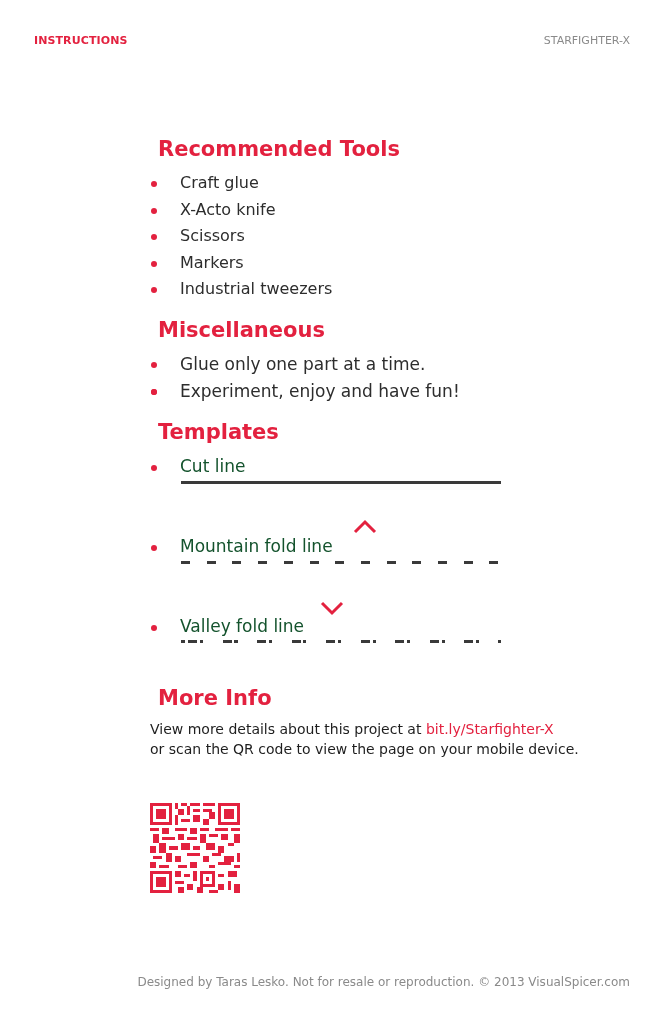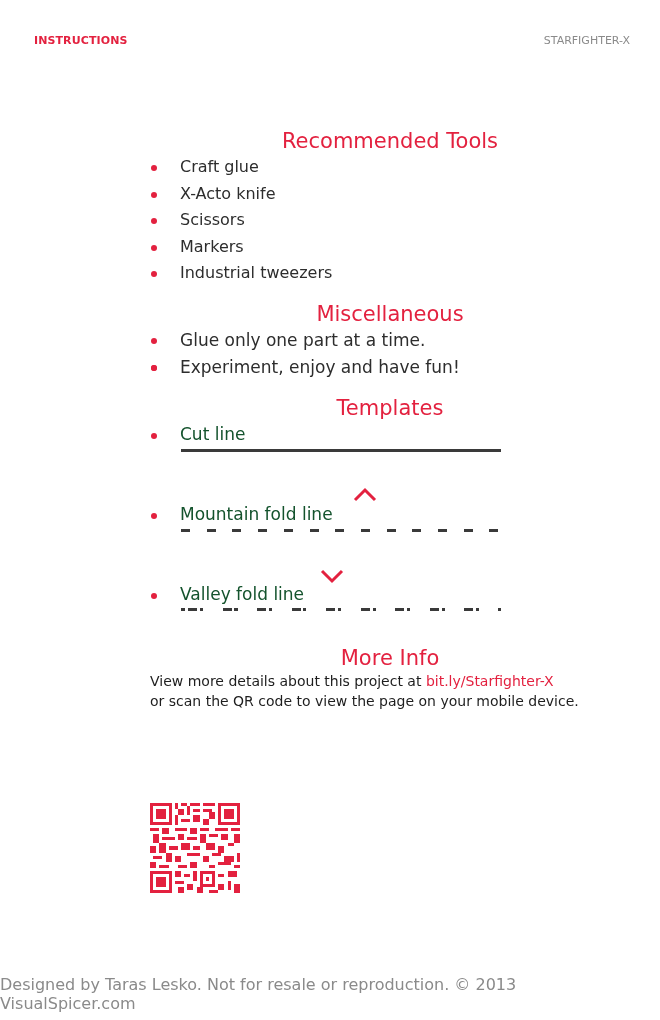--- a/index.html
+++ b/index.html
@@ -2,42 +2,42 @@
 <html><head>
 <meta charset="utf-8">
 <style>
   html, body { margin: 0; padding: 0; background: #ffffff; }
   body { width: 660px; height: 1020px; position: relative; overflow: hidden;
          font-family: "DejaVu Sans", sans-serif; color: #2a2a2a; }
   .hdr-left { position: absolute; left: 34px; top: 34px; font-size: 11px; font-weight: bold;
               color: #e3213f; letter-spacing: 0.1px; }
   .hdr-right { position: absolute; right: 30px; top: 34px; font-size: 11px; color: #8a8a8a; }
   .content { position: absolute; left: 150px; top: 128px; width: 480px; }
-  .sec-title { font-size: 21px; font-weight: normal; color: #e3213f; margin: 0; line-height: 26px; text-align: center; }
+  .sec-title { font-size: 21px; font-weight: bold; color: #e3213f; margin: 8px; line-height: 26px; }
   ul.list { list-style: none; margin: 0; padding: 0; }
   ul.list li { position: relative; padding-left: 30px; font-size: 16px; line-height: 26.5px; color: #2d2d2d; }
   .bullet { position: absolute; left: 1px; top: 11px; width: 6px; height: 6px; border-radius: 50%; background: #e3213f; }
   ul.misc li { font-size: 17px; line-height: 27px; }
   .sec { margin-bottom: 14px; }
   .tmpl-item { position: relative; padding-left: 30px; height: 80px; font-size: 17px; color: #14532d; }
   .tmpl-item .bullet { top: 12px; }
   .tmpl-label { display: inline-block; line-height: 26px; }
   .line { position: absolute; left: 31px; width: 320px; height: 3px; }
   .cut { top: 28px; background: #3a3a3a; }
   .mountain { top: 28px; height: 3px;
     background: repeating-linear-gradient(90deg, #3a3a3a 0 9px, transparent 9px 25.7px); }
   .valley { top: 27px; height: 3px;
     background:
       repeating-linear-gradient(90deg, transparent 0 7px, #3a3a3a 7px 16px, transparent 16px 19px, #3a3a3a 19px 22px, transparent 22px 34.5px); }
   .valley-start { position: absolute; left: 31px; top: 27px; width: 4px; height: 3px; background: #3a3a3a; }
   .chev { position: absolute; width: 24px; height: 16px; }
   .more-text { font-size: 14px; line-height: 20px; color: #1e1e1e; }
   .link { color: #e3213f; }
   .qr { position: absolute; left: 150px; top: 803px; width: 90px; height: 90px; }
-  .footer { position: absolute; right: 30px; top: 975px; font-size: 16px; color: #8a8a8a; }
+  .footer { position: absolute; right: 30px; top: 975px; font-size: 12px; color: #8a8a8a; }
 </style>
 </head>
 <body>
 
 <div class="hdr-left">INSTRUCTIONS</div>
 <div class="hdr-right">STARFIGHTER-X</div>
 
 <div class="content">
   <div class="sec">
     <h2 class="sec-title">Recommended Tools</h2>

